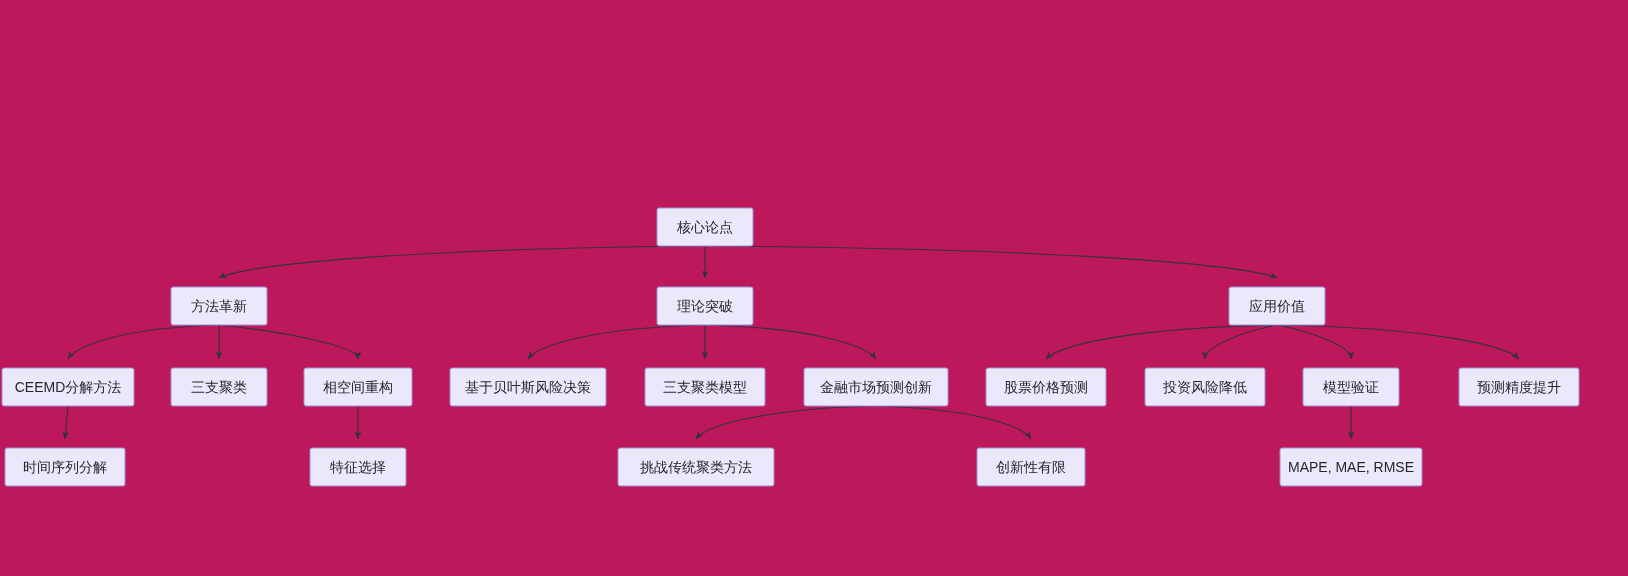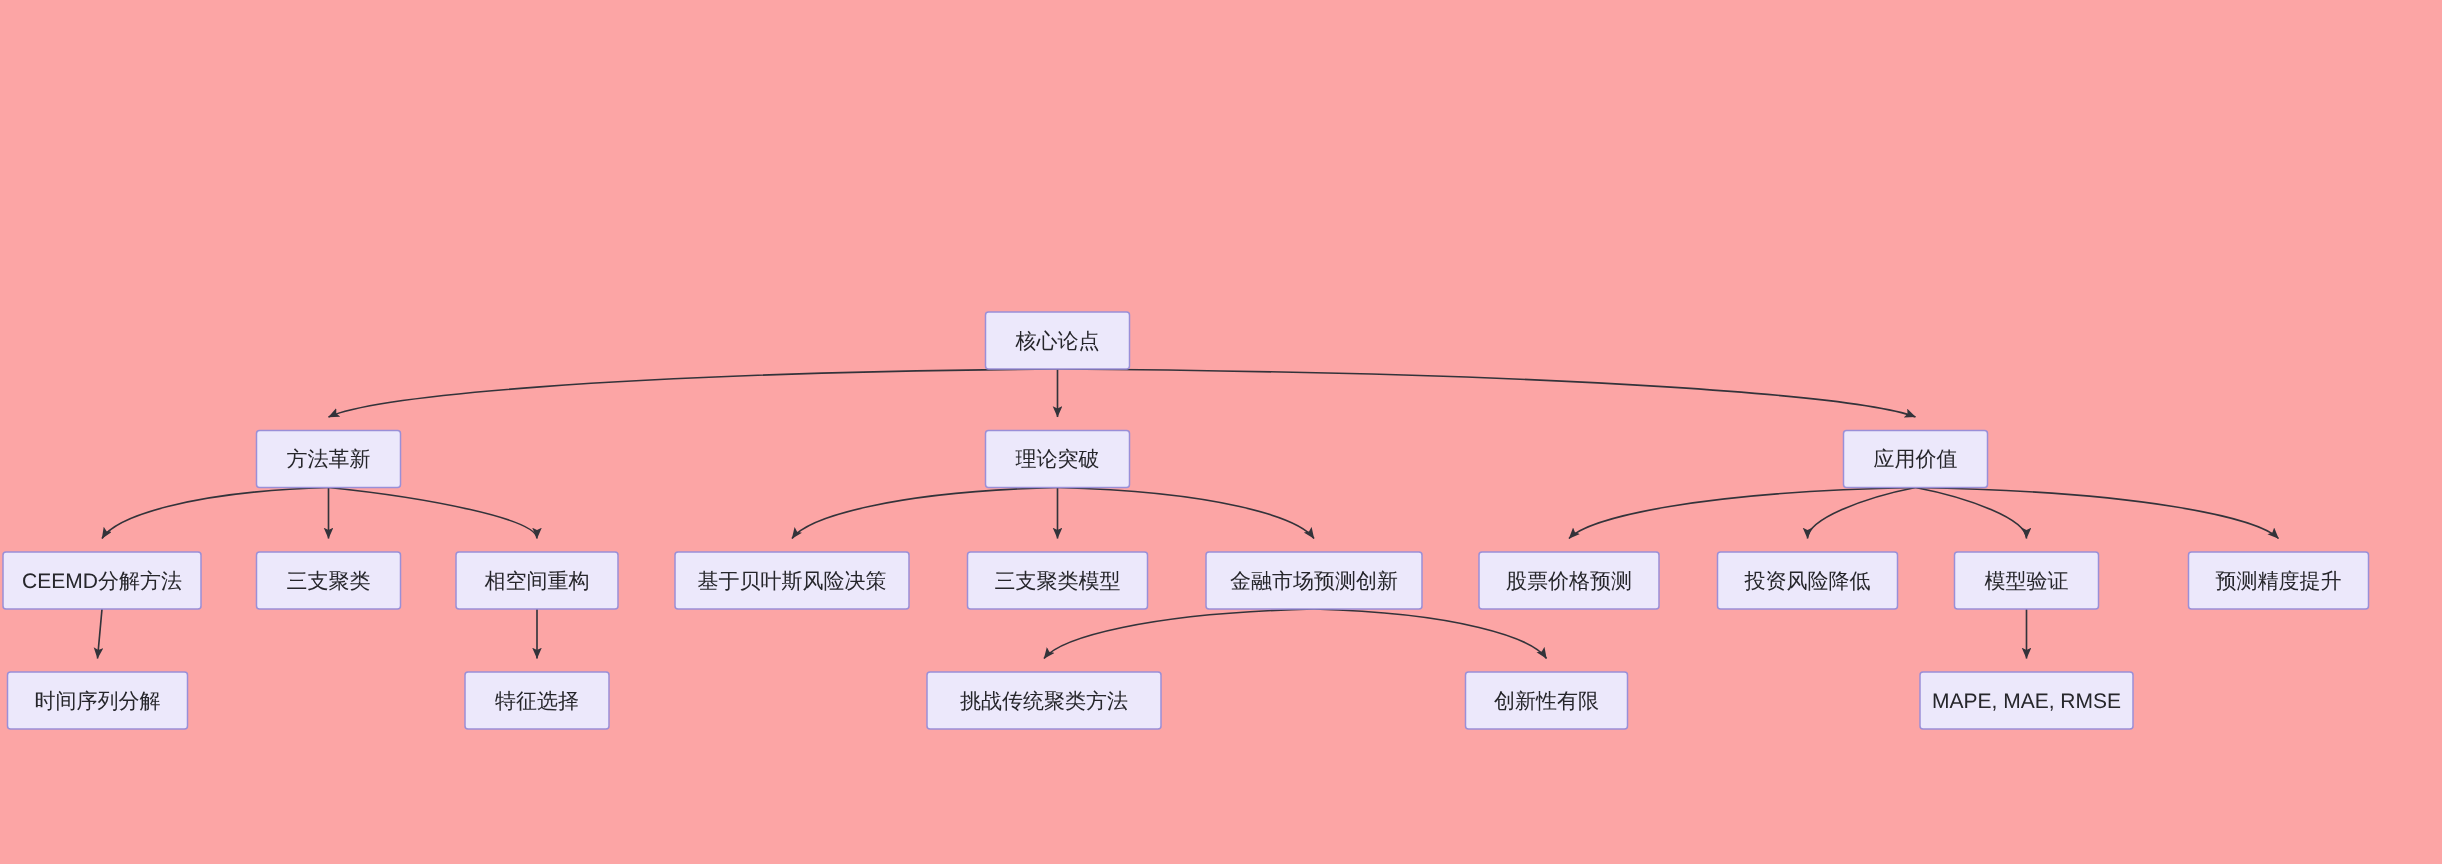--- a/index.html
+++ b/index.html
@@ -10,21 +10,21 @@
   body {
     width: 1628px;
     height: 576px;
     overflow: hidden;
     font-family: "Liberation Sans", "DejaVu Sans", sans-serif;
   }
   #diagram-root {
     position: relative;
     width: 1628px;
     height: 576px;
-    background: #fca5a5;
+    background: #be185d;
   }
   svg#mindmap {
     display: block;
     width: 1628px;
     height: 576px;
   }
   .node-box {
     fill: #ece8fb;
     stroke: #9a8fd8;
     stroke-width: 1;

